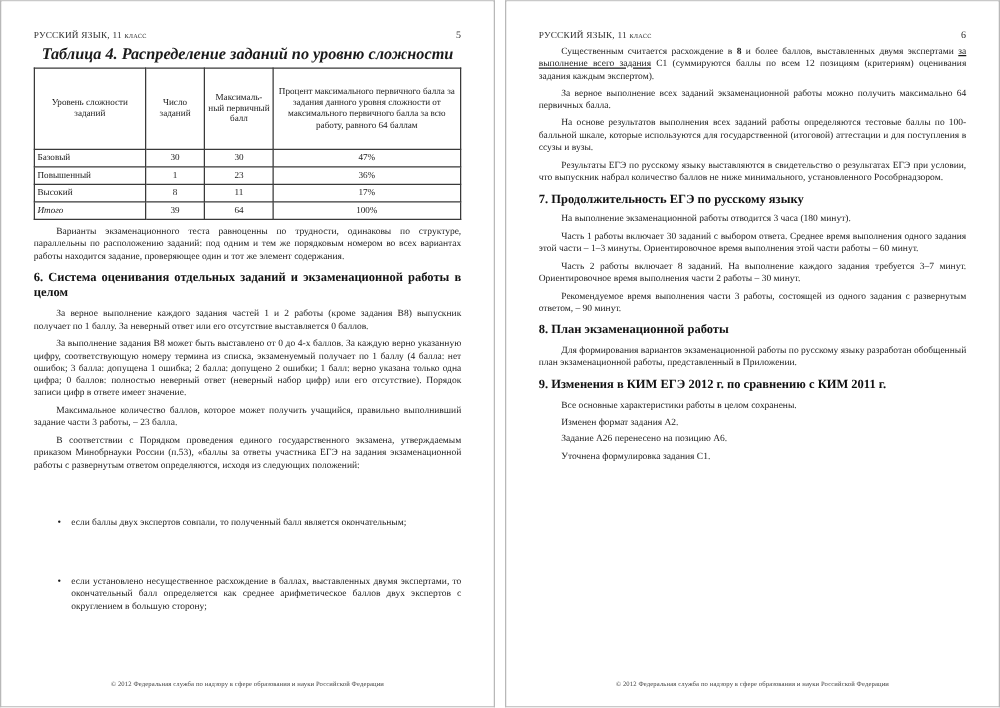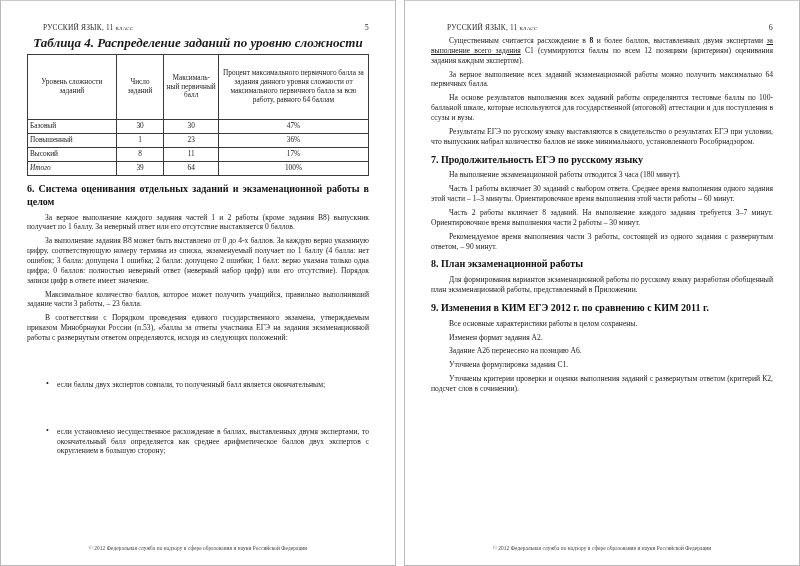--- a/index.html
+++ b/index.html
@@ -37,21 +37,20 @@
   }
   
   .runhead {
     display: flex;
     justify-content: space-between;
     align-items: flex-end;
     font-size: 7.4px;
     letter-spacing: 0.2px;
     color: #2b2b2b;
     margin-bottom: 3px;
-    margin-left: 16px;
   }
   .runhead .subject {
     font-variant: small-caps;
   }
   .runhead .pageno {
     font-size: 8px;
   }
   
   .tbl-caption {
     text-align: center;
@@ -205,20 +204,21 @@
           </tr>
           <tr class="total">
             <td class="lvl">Итого</td>
             <td class="num">39</td>
             <td class="num">64</td>
             <td class="num">100%</td>
           </tr>
         </tbody>
       </table>
 
+      <p class="para">Варианты экзаменационного теста равноценны по трудности, одинаковы по структуре, параллельны по расположению заданий: под одним и тем же порядковым номером во всех вариантах работы находится задание, проверяющее один и тот же элемент содержания.</p>
 
       <h2 class="sec">6. Система оценивания отдельных заданий и экзаменационной работы в целом</h2>
 
       <p class="para">За верное выполнение каждого задания частей 1 и 2 работы (кроме задания В8) выпускник получает по 1 баллу. За неверный ответ или его отсутствие выставляется 0 баллов.</p>
       <p class="para">За выполнение задания В8  может быть выставлено от 0 до 4-х баллов. За каждую верно указанную цифру, соответствующую номеру термина из списка, экзаменуемый получает по 1 баллу (4 балла: нет ошибок; 3 балла: допущена 1 ошибка; 2 балла: допущено 2 ошибки; 1 балл: верно указана только одна цифра; 0 баллов: полностью неверный ответ (неверный набор цифр) или его отсутствие). Порядок записи цифр в ответе имеет значение.</p>
       <p class="para">Максимальное количество баллов, которое может получить учащийся, правильно выполнивший задание части 3 работы, – 23 балла.</p>
       <p class="para">В соответствии с Порядком проведения единого государственного экзамена, утверждаемым приказом Минобрнауки России (п.53), «баллы за ответы участника ЕГЭ на задания экзаменационной работы с развернутым ответом определяются, исходя из следующих положений:</p>
 
       <ul class="bullets">
         <li>если баллы двух экспертов совпали, то полученный балл является окончательным;</li>
@@ -250,19 +250,18 @@
       <p class="para">Рекомендуемое время выполнения части 3 работы, состоящей из одного задания с развернутым ответом, – 90 минут.</p>
 
       <h2 class="sec">8. План экзаменационной работы</h2>
       <p class="para">Для формирования вариантов экзаменационной работы по русскому языку разработан обобщенный план экзаменационной работы, представленный в Приложении.</p>
 
       <h2 class="sec">9. Изменения в КИМ ЕГЭ 2012 г. по сравнению с КИМ 2011 г.</h2>
       <p class="para">Все основные характеристики работы в целом сохранены.</p>
       <p class="para">Изменен формат задания А2.</p>
       <p class="para">Задание А26 перенесено на позицию А6.</p>
       <p class="para">Уточнена формулировка задания С1.</p>
-      <p class="para">Уточнены критерии проверки и оценки выполнения заданий с развернутым ответом (критерий К2, подсчет слов в сочинении).</p>
 
       <div class="footer">© 2012  Федеральная служба по надзору в сфере образования и науки Российской Федерации</div>
     </div>
   </div>
 
 </div>
 
 </body></html>

